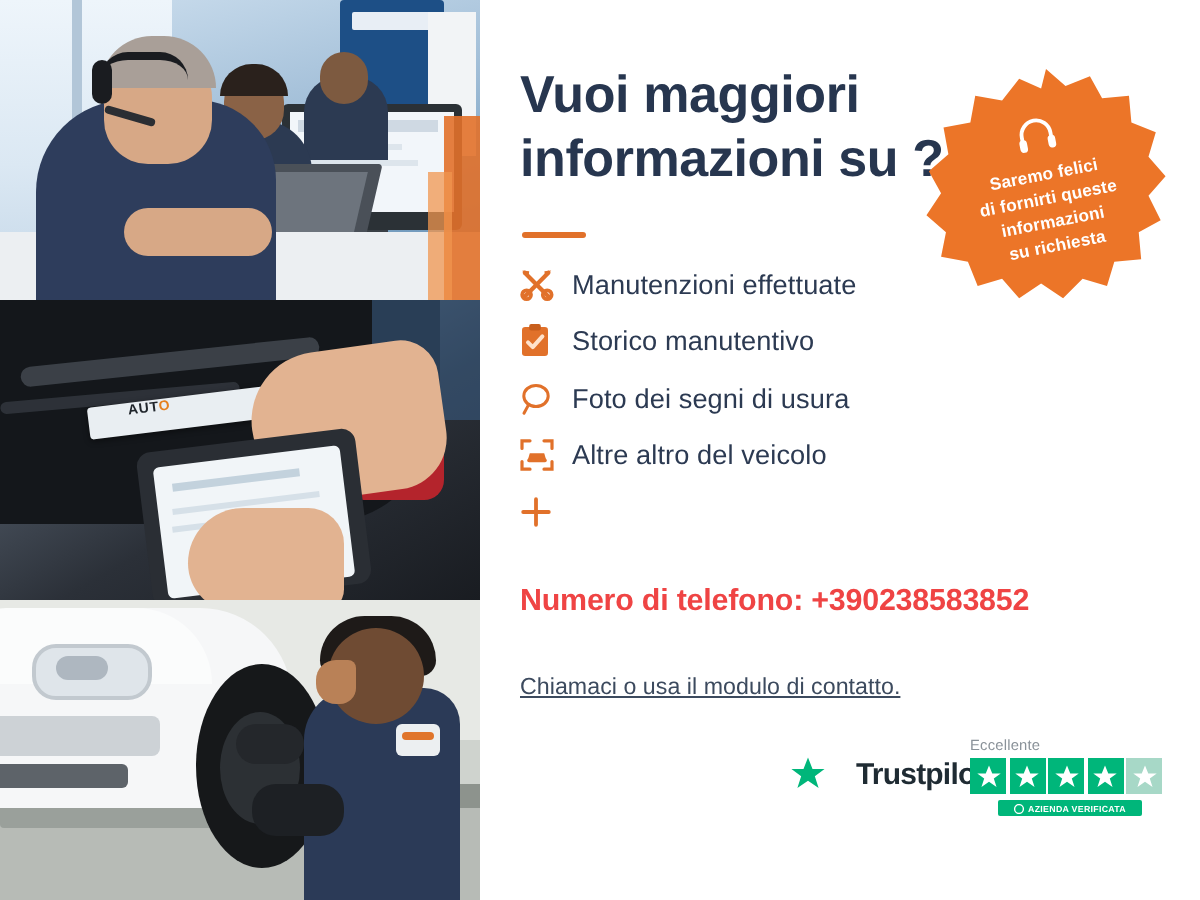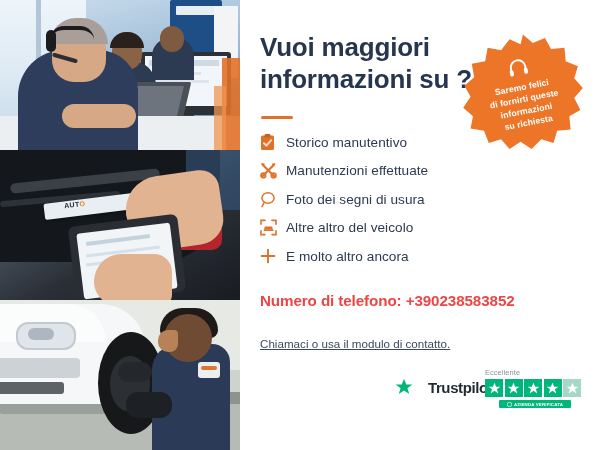--- a/index.html
+++ b/index.html
@@ -250,45 +250,45 @@
           <div>informazioni</div>
           <div>su richiesta</div>
         </div>
       </div>
     </div>
 
     <div class="features">
 
       <div class="frow">
         <span class="ficon">
-          <svg width="15" height="17" viewBox="0 0 15 17">
-            <rect x="1" y="1.5" width="13" height="14.5" rx="1.6" fill="#e1712a"></rect>
-            <rect x="4.6" y="0" width="5.8" height="3.2" rx="1" fill="#c85f1d"></rect>
-            <path d="M4 9.2 L6.4 11.6 L11.2 6.2" fill="none" stroke="#ffe2cb" stroke-width="2" stroke-linecap="round" stroke-linejoin="round"></path>
-          </svg>
-        </span>
-        <span class="flabel">Storico manutentivo</span>
-      </div>
-
-      <div class="frow">
-        <span class="ficon">
           <svg width="17" height="17" viewBox="0 0 17 17">
             <path d="M2.4 2.4 L14.2 14.2" stroke="#e1712a" stroke-width="2.1" stroke-linecap="round"></path>
             <path d="M14.2 2.4 L2.4 14.2" stroke="#e1712a" stroke-width="2.1" stroke-linecap="round"></path>
             <path d="M1.2 1.2 L4.6 1.6 L4.2 4.8 Z" fill="#e1712a"></path>
             <path d="M15.6 1.2 L12.2 1.6 L12.6 4.8 Z" fill="#e1712a"></path>
             <circle cx="3.3" cy="13.4" r="2.2" fill="none" stroke="#e1712a" stroke-width="1.9"></circle>
             <circle cx="13.6" cy="13.4" r="2.2" fill="none" stroke="#e1712a" stroke-width="1.9"></circle>
           </svg>
         </span>
         <span class="flabel">Manutenzioni effettuate</span>
       </div>
 
       <div class="frow">
         <span class="ficon">
+          <svg width="15" height="17" viewBox="0 0 15 17">
+            <rect x="1" y="1.5" width="13" height="14.5" rx="1.6" fill="#e1712a"></rect>
+            <rect x="4.6" y="0" width="5.8" height="3.2" rx="1" fill="#c85f1d"></rect>
+            <path d="M4 9.2 L6.4 11.6 L11.2 6.2" fill="none" stroke="#ffe2cb" stroke-width="2" stroke-linecap="round" stroke-linejoin="round"></path>
+          </svg>
+        </span>
+        <span class="flabel">Storico manutentivo</span>
+      </div>
+
+      <div class="frow">
+        <span class="ficon">
           <svg width="16" height="17" viewBox="0 0 16 17">
             <ellipse cx="8" cy="7" rx="6.1" ry="5.3" fill="none" stroke="#e1712a" stroke-width="1.5"></ellipse>
             <path d="M4.4 11.2 L2 15.6" stroke="#e1712a" stroke-width="1.5" stroke-linecap="round"></path>
           </svg>
         </span>
         <span class="flabel">Foto dei segni di usura</span>
       </div>
 
       <div class="frow">
         <span class="ficon">
@@ -303,21 +303,20 @@
         </span>
         <span class="flabel">Altre altro del veicolo</span>
       </div>
 
       <div class="frow">
         <span class="ficon">
           <svg width="16" height="16" viewBox="0 0 16 16">
             <path d="M8 1.6 V14.4 M1.6 8 H14.4" stroke="#e1712a" stroke-width="1.9" stroke-linecap="round"></path>
           </svg>
         </span>
-        <span class="flabel">E molto altro ancora</span>
       </div>
 
     </div>
 
     <div class="phone">Numero di telefono: +390238583852</div>
     <div class="sub2">Chiamaci o usa il modulo di contatto.</div>
 
     <div class="tp">
       <div class="tp-logo">
         <svg width="18" height="18" viewBox="0 0 20 20">

